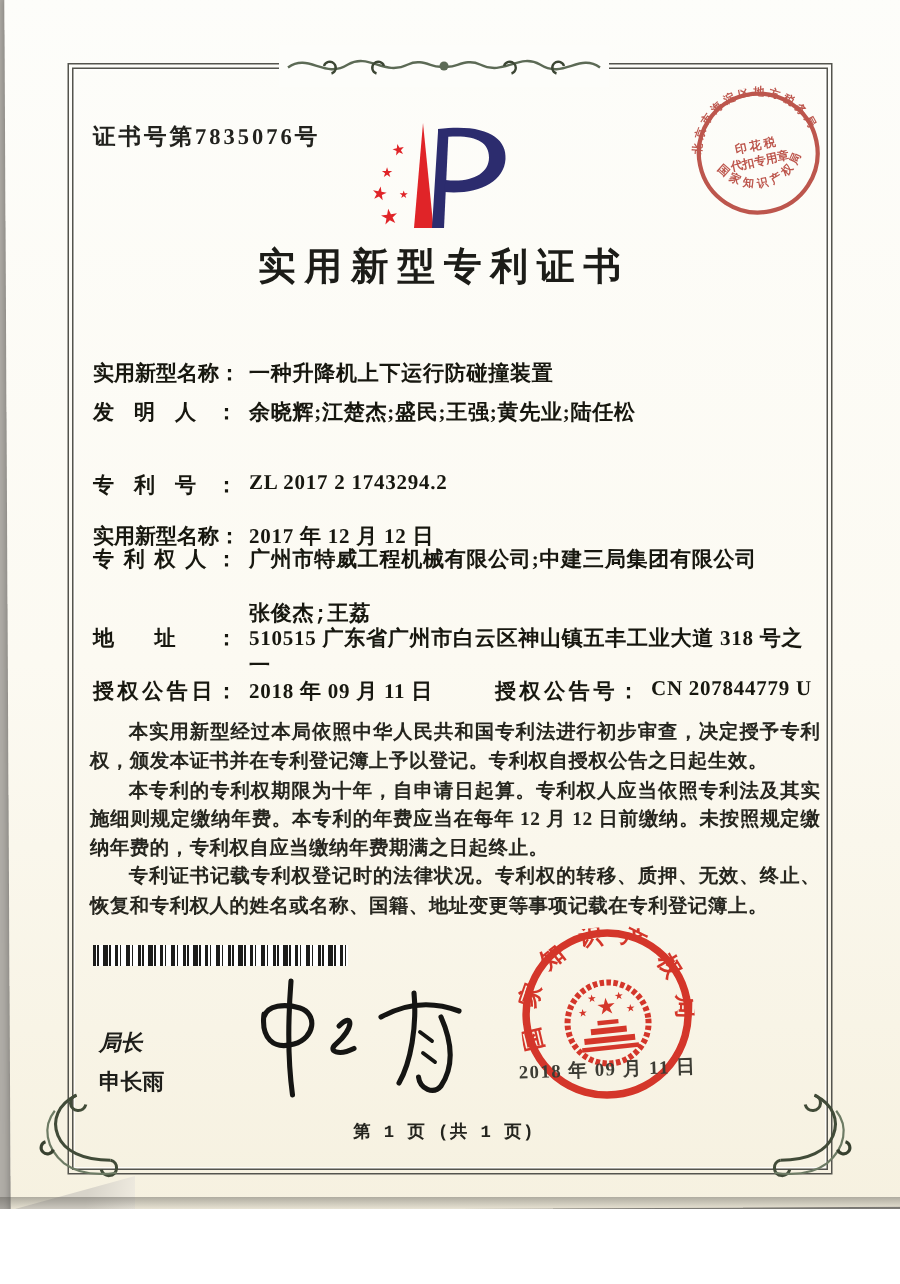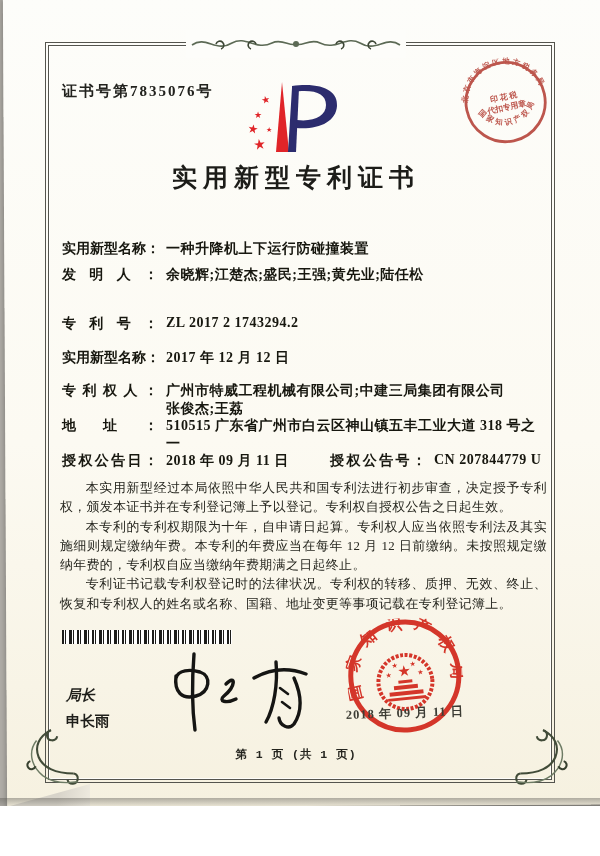--- a/index.html
+++ b/index.html
@@ -34,26 +34,26 @@
     letter-spacing:2px;color:#22221e;}
   .logo{position:absolute;left:246px;top:80px;}
   .doc-title{position:absolute;left:45px;top:161px;width:502px;text-align:center;
     font-size:25px;font-weight:700;letter-spacing:6px;color:#1c1c18;}
 
   .field-row{position:absolute;left:62px;width:486px;white-space:nowrap;
     font-size:14px;color:#17170f;}
   .flabel{display:inline-block;width:96px;text-align:justify;text-align-last:justify;
     font-weight:700;vertical-align:top;}
   .fvalue{font-weight:700;margin-left:8px;letter-spacing:.5px;}
-  .fvalue2{position:absolute;font-weight:700;font-size:14px;color:#17170f;letter-spacing:.5px;}
+  .fvalue2{position:absolute;font-weight:700;font-size:14px;color:#17170f;letter-spacing:.5px;font-family:Liberation Mono, monospace;}
   .grant-right{position:absolute;left:268px;top:0;white-space:nowrap;}
 
   .paragraphs{position:absolute;left:60px;top:479px;width:487px;
     font-size:12.9px;line-height:19.3px;letter-spacing:.4px;color:#26261f;
-    text-align:justify;}
+    text-align:justify;font-weight:bold;}
   .paragraphs p{margin:0;text-indent:2em;}
 
   .barcode{position:absolute;left:62px;top:630px;width:170px;height:14px;
     background:repeating-linear-gradient(90deg,#1c1c1a 0 2px,#fff 2px 3px,#1c1c1a 3px 4px,
       #fff 4px 7px,#1c1c1a 7px 10px,#fff 10px 11px,#1c1c1a 11px 12px,#fff 12px 15px);}
   .sig-title{position:absolute;left:66px;top:686px;font-size:14.5px;font-weight:700;color:#1e1e1a;font-style:italic;}
   .sig-name{position:absolute;left:66px;top:712px;font-size:14.5px;font-weight:700;color:#1e1e1a;}
   .signature-svg{position:absolute;left:162px;top:646px;}
 
   .office-seal{position:absolute;left:347px;top:618px;opacity:.93;transform:rotate(-6deg);}
@@ -152,21 +152,21 @@
   </div>
   <div class="field-row" style="top:266px">
     <span class="flabel">发明人：</span><span class="fvalue">余晓辉;江楚杰;盛民;王强;黄先业;陆任松</span>
   </div>
   <div class="field-row" style="top:315px">
     <span class="flabel">专利号：</span><span class="fvalue">ZL 2017 2 1743294.2</span>
   </div>
   <div class="field-row" style="top:349px">
     <span class="flabel">实用新型名称：</span><span class="fvalue">2017 年 12 月 12 日</span>
   </div>
-  <div class="field-row" style="top:382px">
+  <div class="field-row" style="top:364px">
     <span class="flabel">专利权人：</span><span class="fvalue">广州市特威工程机械有限公司;中建三局集团有限公司</span>
   </div>
   <div class="fvalue2" style="left:166px;top:400px">张俊杰;王荔</div>
   <div class="field-row" style="top:417px">
     <span class="flabel">地址：</span><span class="fvalue">510515 广东省广州市白云区神山镇五丰工业大道 318 号之</span>
   </div>
   <div class="fvalue2" style="left:166px;top:435px">一</div>
 
   <div class="field-row" style="top:452px">
     <span class="flabel">授权公告日：</span><span class="fvalue">2018 年 09 月 11 日</span>

